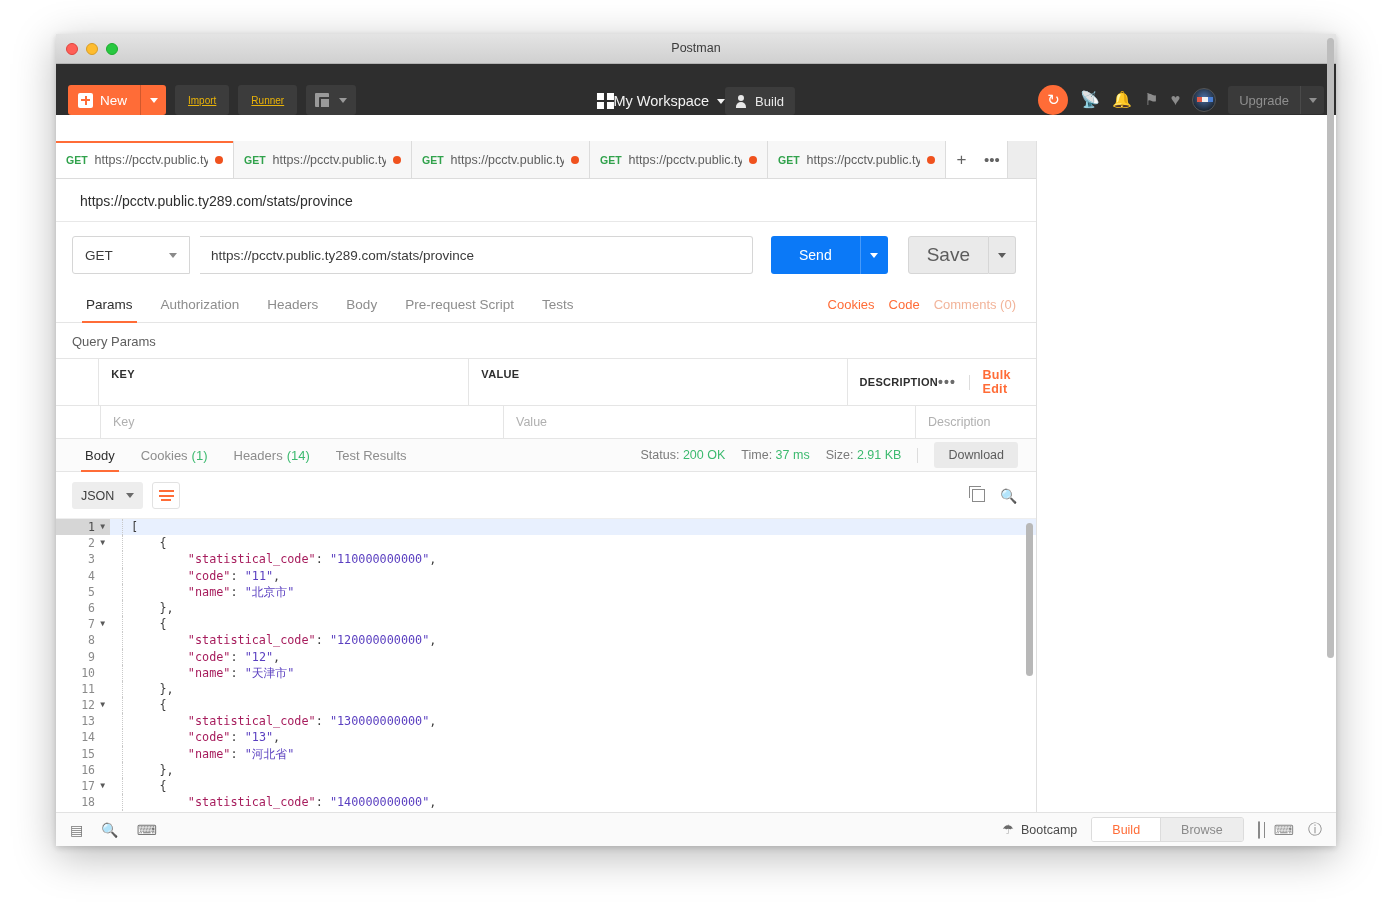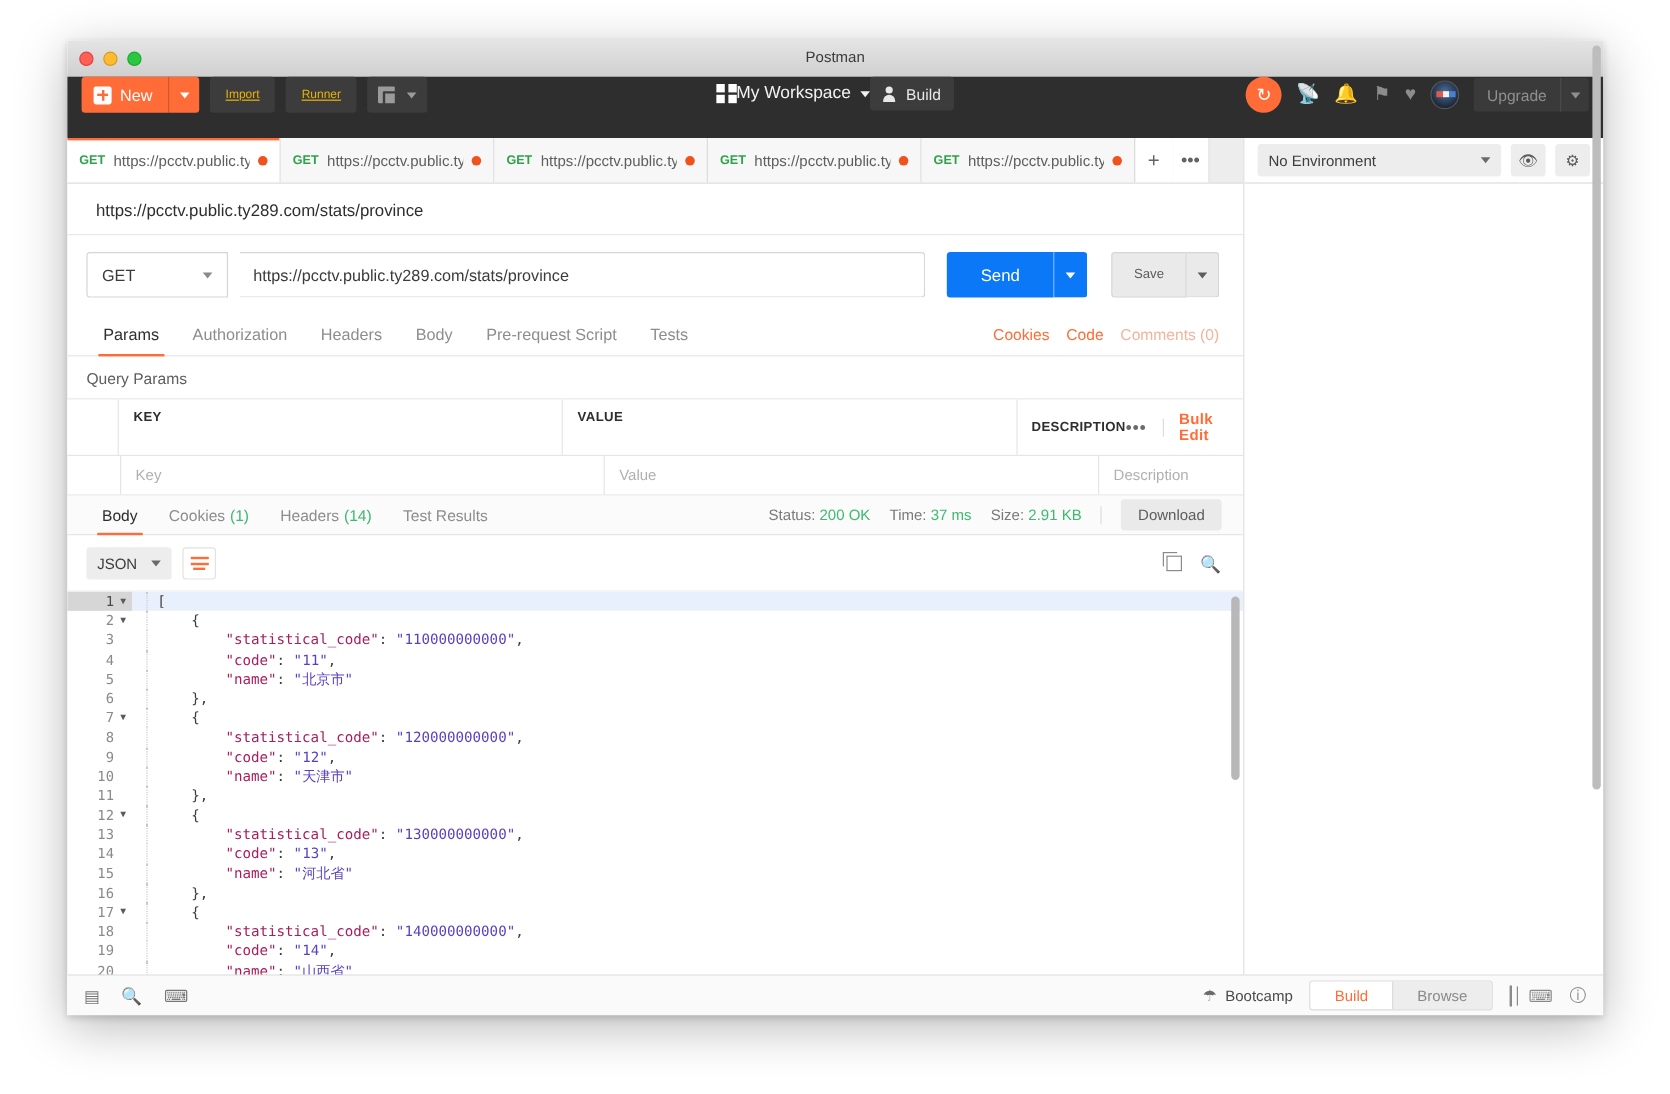--- a/index.html
+++ b/index.html
@@ -40,21 +40,21 @@
   .titlebar-text {
     position: absolute; left: 0; right: 0; top: 7px;
     text-align: center; font-size: 12.5px; color: #3b3b3b;
   }
 
   
   .topnav {
     flex: 0 0 auto;
     height: 51px;
     background: #2e2e2e;
-    display: flex; align-items: flex-start;
+    display: flex; align-items: flex-end;
     padding: 0 12px;
     position: relative;
   }
   .btn-new {
     display: flex; align-items: stretch; height: 30px;
     background: #ff6c37; border-radius: 3px; overflow: hidden;
     cursor: pointer;
   }
   .btn-new .main {
     display: flex; align-items: center; gap: 7px;
@@ -138,21 +138,21 @@
   }
   .upgrade {
     display: flex; align-items: stretch; height: 28px;
     background: #3a3a3a; border-radius: 3px; cursor: pointer;
   }
   .upgrade .lbl { padding: 0 11px; display: flex; align-items: center; color: #8f8f8f; font-size: 13px; }
   .upgrade .cr { width: 24px; display: flex; align-items: center; justify-content: center;
                  border-left: 1px solid #4a4a4a; color: #8f8f8f; }
 
   
-  .appbody { flex: 1 1 auto; display: flex; min-height: 0; }
+  .appbody { flex: 1 1 auto; display: flex; min-height: 0; margin-top: 26px; }
   .main-col { flex: 1 1 auto; display: flex; flex-direction: column; min-width: 0; }
 
   
   .tabstrip {
     height: 38px; background: #ededed;
     display: flex; align-items: flex-end;
     border-bottom: 1px solid #dcdcdc;
     flex: 0 0 auto;
   }
   .rtab {
@@ -218,21 +218,21 @@
     display: flex; align-items: center; cursor: pointer;
   }
   .send-caret {
     width: 28px; height: 38px; background: #0b79f7; border-radius: 0 3px 3px 0;
     border-left: 1px solid rgba(255,255,255,.25);
     display: flex; align-items: center; justify-content: center; color: #fff; cursor: pointer;
   }
   .save-group { display: flex; margin-left: 10px; }
   .save-btn {
     height: 38px; padding: 0 18px; background: #eaeaea; color: #5c5c5c;
-    font-size: 11px; border: 1px solid #d6d6d6; border-radius: 3px 0 0 3px;
+    font-size: 19px; border: 1px solid #d6d6d6; border-radius: 3px 0 0 3px;
     display: flex; align-items: center; cursor: pointer;
   }
   .save-caret {
     width: 27px; height: 38px; background: #eaeaea; border: 1px solid #d6d6d6;
     border-left: none; border-radius: 0 3px 3px 0;
     display: flex; align-items: center; justify-content: center; color: #5c5c5c; cursor: pointer;
   }
 
   
   .reqtabs {
@@ -740,28 +740,20 @@
                 </div>
                 <div class="indentguide"></div>
                 <div class="codetext"><span class="p">        </span><span class="k">"name"</span><span class="p">:</span><span class="p"> </span><span class="s">"山西省"</span><span class="p"></span></div>
               </div>
             </div>
           <div class="code-vscroll" id="code-vscroll" style="height: 153px;"></div>
         </div>
       </div>
 
       <div class="env-col">
-        <div class="envbar">
-          <div class="env-select">
-            <span>No Environment</span>
-            <span class="tri-down" style="color:#6a6a6a"></span>
-          </div>
-          <div class="env-icon-btn">👁</div>
-          <div class="env-icon-btn">⚙</div>
-        </div>
         <div class="page-scroll"></div>
       </div>
     </div>
 
     <div class="statusbar">
       <span class="sb-ic">▤</span>
       <span class="sb-ic">🔍</span>
       <span class="sb-ic">⌨</span>
       <div class="sb-right">
         <span class="bootcamp">

